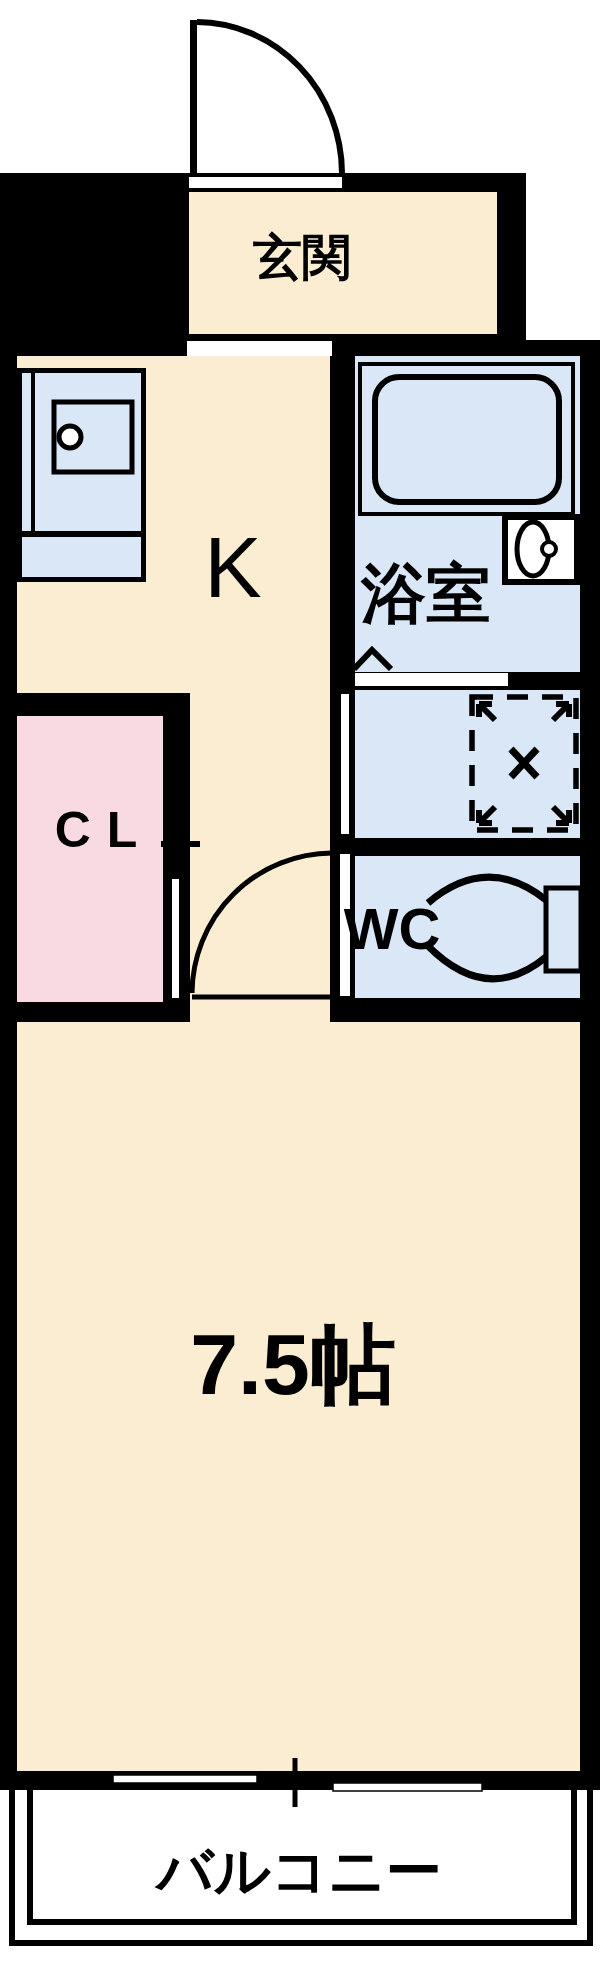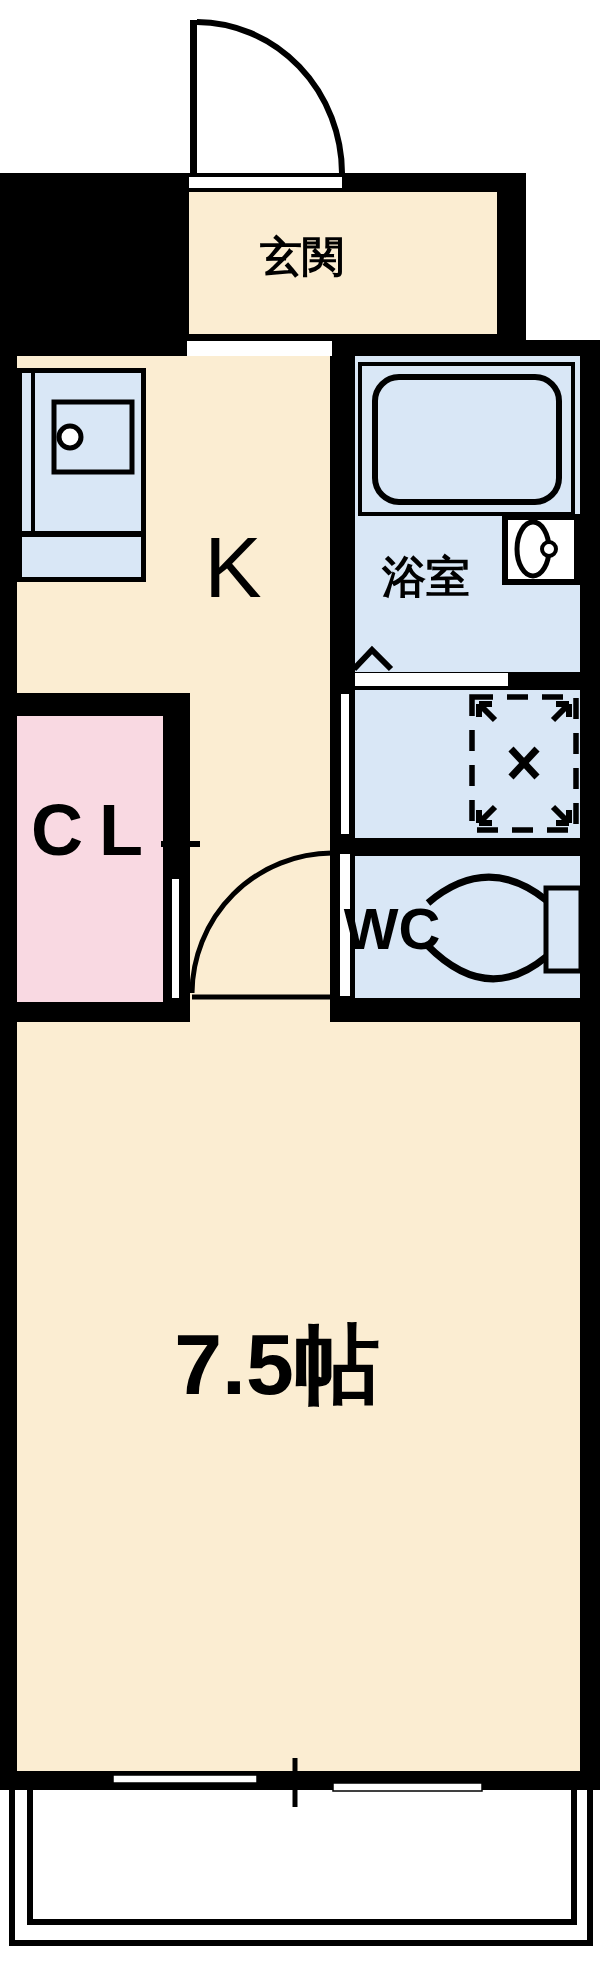--- a/index.html
+++ b/index.html
@@ -119,20 +119,21 @@
       <rect x="333" y="1783" width="149" height="8" fill="#fff" stroke="#000" stroke-width="1.5"></rect>
       <line x1="295" y1="1758" x2="295" y2="1807" stroke="#000" stroke-width="5"></line>
     </g>
 
     <g fill="none" stroke="#000" stroke-width="6">
       <path d="M 12 1790 L 12 1943 L 590 1943 L 590 1790"></path>
       <path d="M 30 1790 L 30 1922 L 574 1922 L 574 1790"></path>
     </g>
   </svg>
 
-  <div class="label" style="left:302px;top:257px;font-size:42px;font-weight:700;">玄関</div>
+  <div class="label" style="left:302px;top:257px;font-size:49px;font-weight:700;">玄関</div>
   <div class="label" style="left:233px;top:567px;font-size:86px;font-weight:500;">K</div>
-  <div class="label" style="left:426px;top:577px;font-size:44px;font-weight:700;">浴室</div>
-  <div class="label" style="left:95px;top:830px;font-size:72px;font-weight:600;letter-spacing:16px;">CL</div>
+  <div class="label" style="left:426px;top:593px;font-size:65px;font-weight:700;">浴室</div>
+  <div class="label" style="left:104px;top:830px;font-size:50px;font-weight:600;letter-spacing:16px;">CL</div>
   <div class="label" style="left:392px;top:929px;font-size:58px;font-weight:700;">WC</div>
-  <div class="label" style="left:277px;top:1364px;font-size:86px;font-weight:600;">7.5帖</div>
+  <div class="label" style="left:293px;top:1364px;font-size:86px;font-weight:600;">7.5帖</div>
+  <div class="label" style="left:299px;top:1871px;font-size:56px;font-weight:600;">バルコニー</div>
 
 </div>
 
 </body></html>

